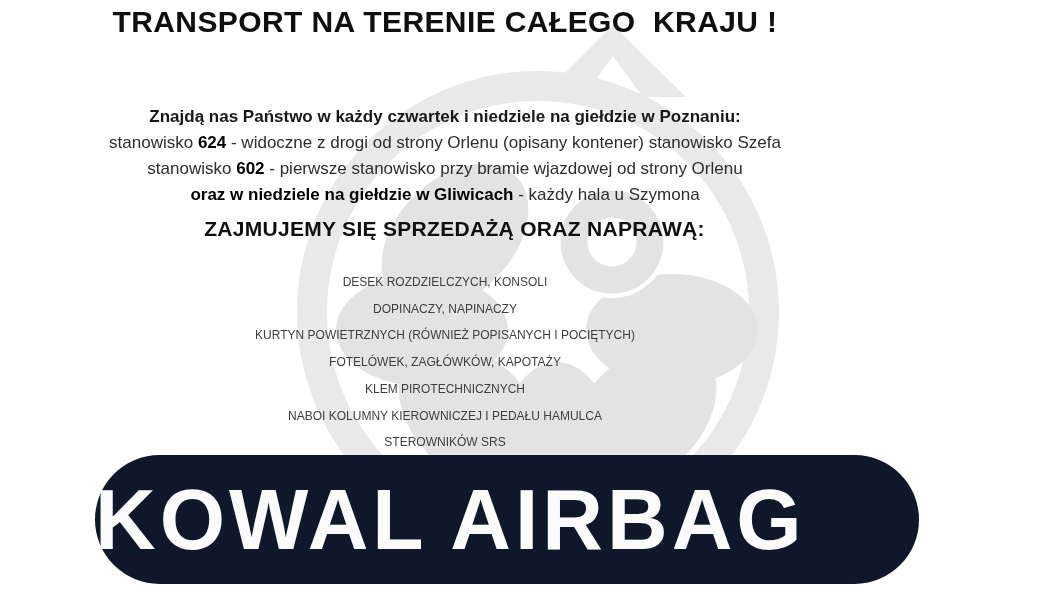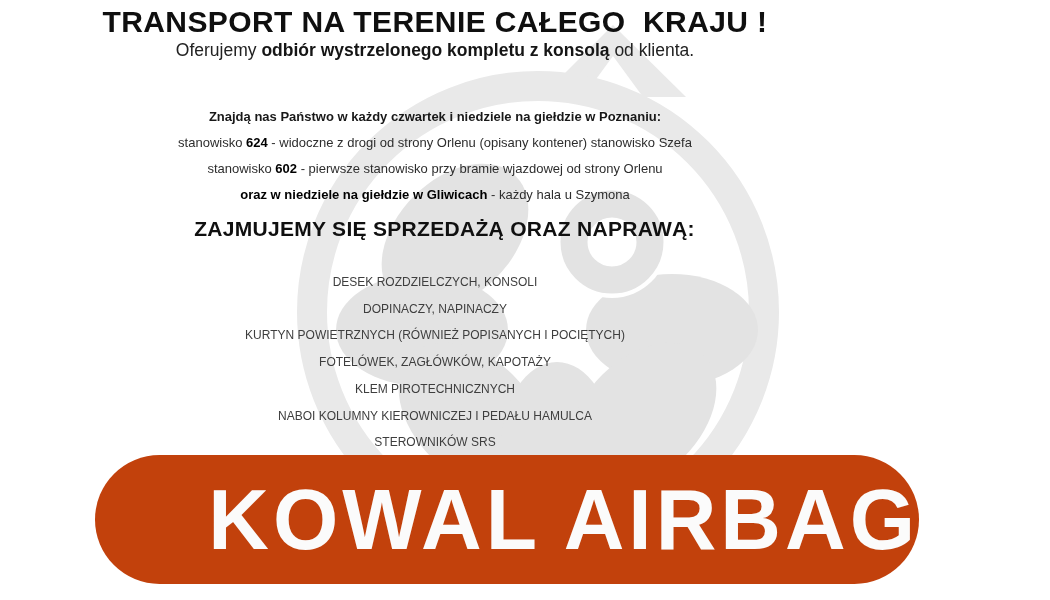--- a/index.html
+++ b/index.html
@@ -11,44 +11,44 @@
     position:relative;
   }
   .poster{position:absolute;inset:0;width:1050px;height:600px;}
   .layer{position:absolute;left:0;top:0;}
   
   .wm-logo{z-index:0;}
   
   .wm-band{
     position:absolute;
     left:95px;top:455px;width:824px;height:129px;
-    background:#c2410c;
+    background:#0f172a;
     border-radius:65px;
     z-index:1;
-    display:flex;align-items:center;justify-content:flex-end;
+    display:flex;align-items:center;justify-content:flex-start;
   }
   .wm-band span{
     font-size:84px;
     font-weight:bold;
     letter-spacing:4px;
     color:#fbfbfb;
     white-space:pre;
     transform:scaleY(1.02);
   }
   
-  .content{position:absolute;left:0;top:0;width:870px;height:600px;z-index:2;}
+  .content{position:absolute;left:10px;top:0;width:870px;height:600px;z-index:2;}
   .row{position:absolute;left:0;right:0;text-align:center;}
   .title{
     top:5px;
     font-size:30px;font-weight:bold;color:#0f0f0f;
     letter-spacing:0.4px;white-space:pre-wrap;
   }
   .subtitle{top:40px;font-size:17.5px;color:#222222;}
   .subtitle b{color:#151515;}
-  .loc{top:104px;font-size:13px;line-height:26px;color:#2d2d2d;}
+  .loc{top:104px;font-size:17px;line-height:26px;color:#2d2d2d;}
   .loc .bline{font-weight:bold;color:#181818;}
   .loc b{color:#000000;}
   .svc-head{
     top:217px;
     font-size:21px;font-weight:bold;color:#101010;letter-spacing:0.3px;margin-left:19px;
   }
   .services{top:269px;font-size:12px;line-height:26.7px;color:#3e3e3e;}
   .footer-cta{
     top:553px;
     font-size:21px;font-weight:bold;color:#0d0d0d;letter-spacing:0.2px;
@@ -80,21 +80,20 @@
   </svg>
 
   <div class="wm-band">
     <span>KOWAL AIRBAG</span>
   </div>
 
   <div class="content">
 
     <div class="row title">TRANSPORT NA TERENIE CAŁEGO  KRAJU !</div>
 
-    <div class="row subtitle"><span>Oferujemy </span><b>odbiór wystrzelonego kompletu z konsolą</b><span> od klienta.</span></div>
 
     <div class="row loc">
       <div class="bline">Znajdą nas Państwo w każdy czwartek i niedziele na giełdzie w Poznaniu:</div>
       <div><span>stanowisko </span><b>624</b><span> - widoczne z drogi od strony Orlenu (opisany kontener) stanowisko Szefa</span></div>
       <div><span>stanowisko </span><b>602</b><span> - pierwsze stanowisko przy bramie wjazdowej od strony Orlenu</span></div>
       <div><b>oraz w niedziele na giełdzie w Gliwicach</b><span> - każdy hala u Szymona</span></div>
     </div>
 
     <div class="row svc-head">ZAJMUJEMY SIĘ SPRZEDAŻĄ ORAZ NAPRAWĄ:</div>
 

